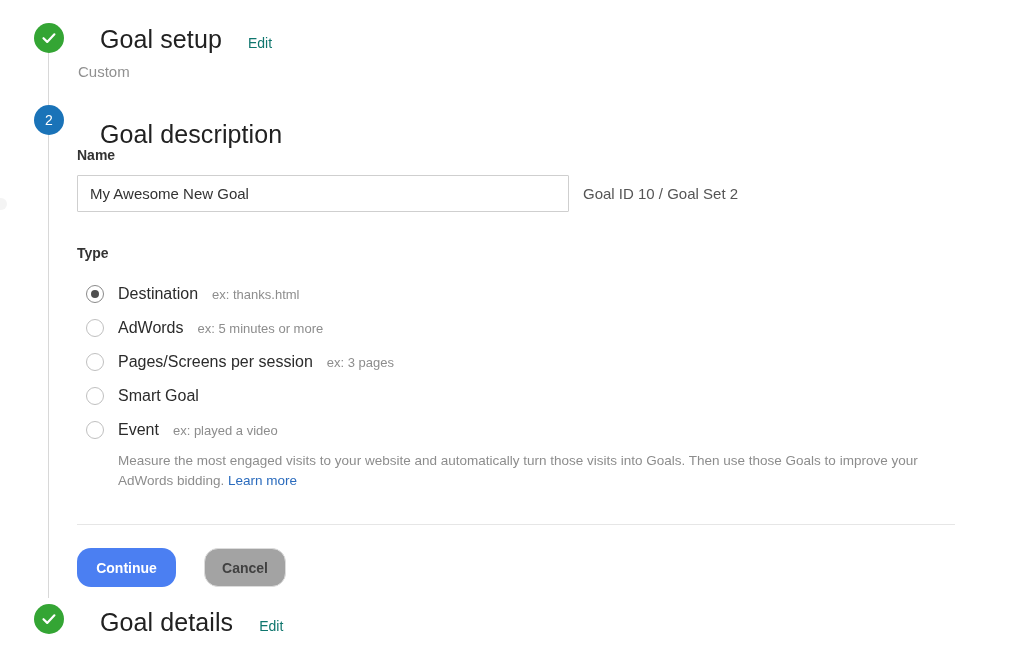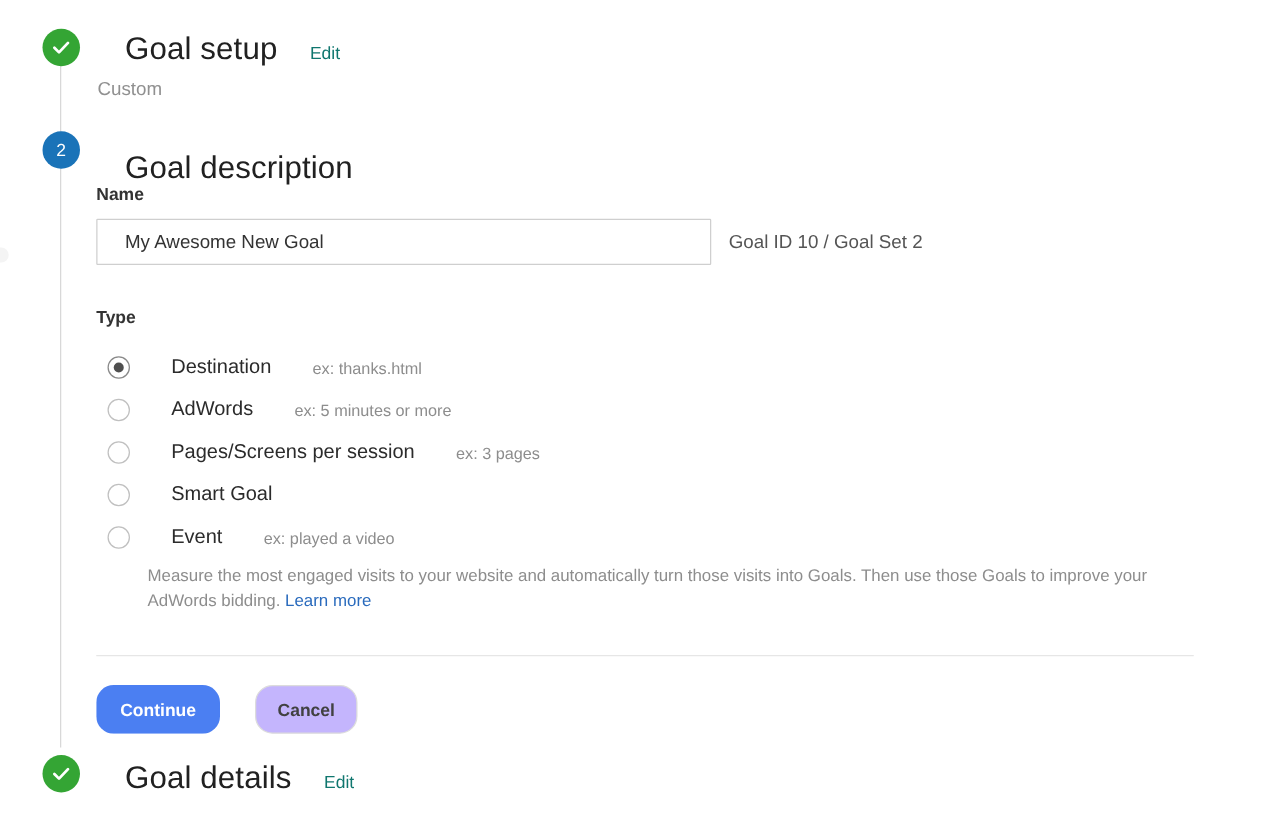--- a/index.html
+++ b/index.html
@@ -101,21 +101,21 @@
     top: 175px;
     display: flex;
     align-items: center;
   }
   .name-input {
     width: 492px;
     height: 37px;
     border: 1px solid #cfcfcf;
     background: #fff;
     border-radius: 1px;
-    padding: 0 22px;
+    padding: 0 12px;
     font-size: 15px;
     color: #333;
     font-family: "Liberation Sans", sans-serif;
     outline: none;
   }
   .goal-id {
     margin-left: 14px;
     font-size: 15px;
     color: #555;
     white-space: nowrap;
@@ -125,21 +125,20 @@
   .radios {
     position: absolute;
     left: 86px;
     top: 277px;
     width: 880px;
   }
   .radio-row {
     display: flex;
     align-items: center;
     height: 34px;
-    gap: 19px;
   }
   .radio {
     width: 18px; height: 18px;
     border-radius: 50%;
     border: 1px solid #c0c0c0;
     background: #fff;
     flex: 0 0 auto;
     position: relative;
     cursor: pointer;
   }
@@ -206,21 +205,21 @@
     display: flex;
     align-items: center;
     justify-content: center;
   }
   .btn-primary {
     background: #4b7ff2;
     color: #fff;
     width: 99px;
   }
   .btn-secondary {
-    background: #c4b5fd;
+    background: #a3a3a3;
     color: #414141;
     border: 1px solid #dcdcdc;
     width: 82px;
     margin-left: 28px;
   }
 
   
   .edge-artifact {
     position: absolute;
     left: -5px;

